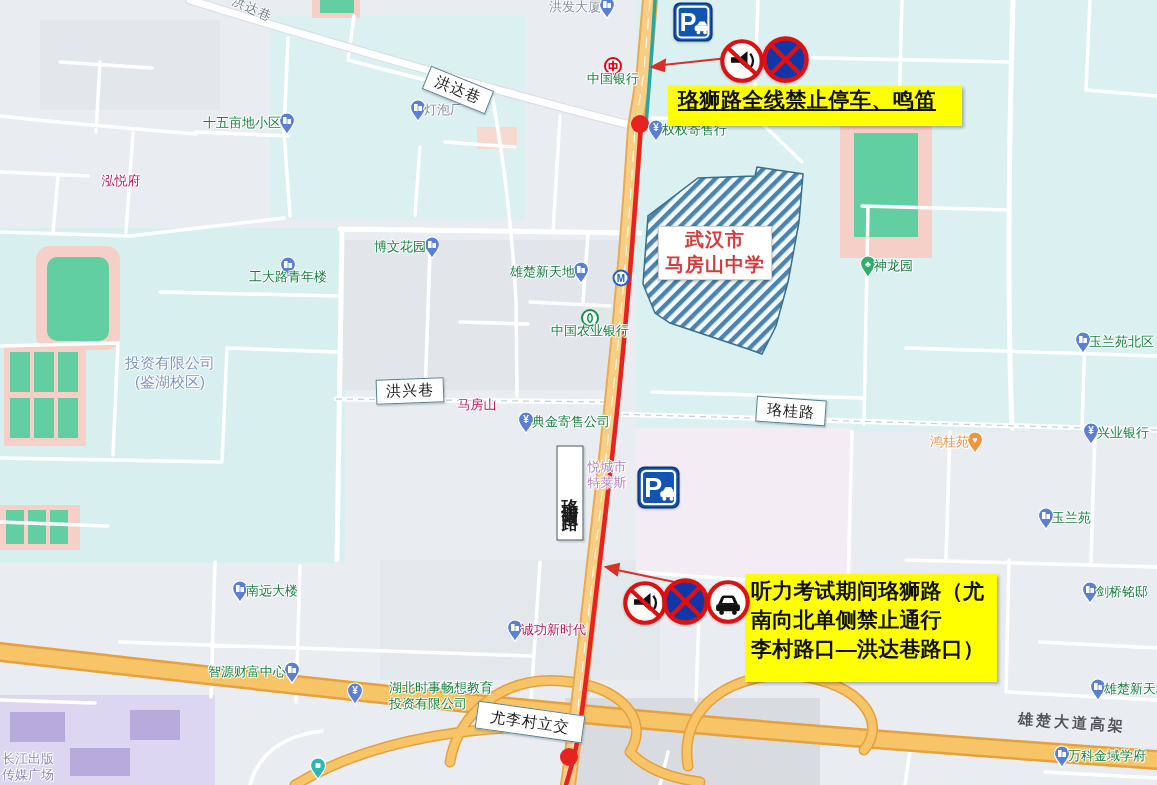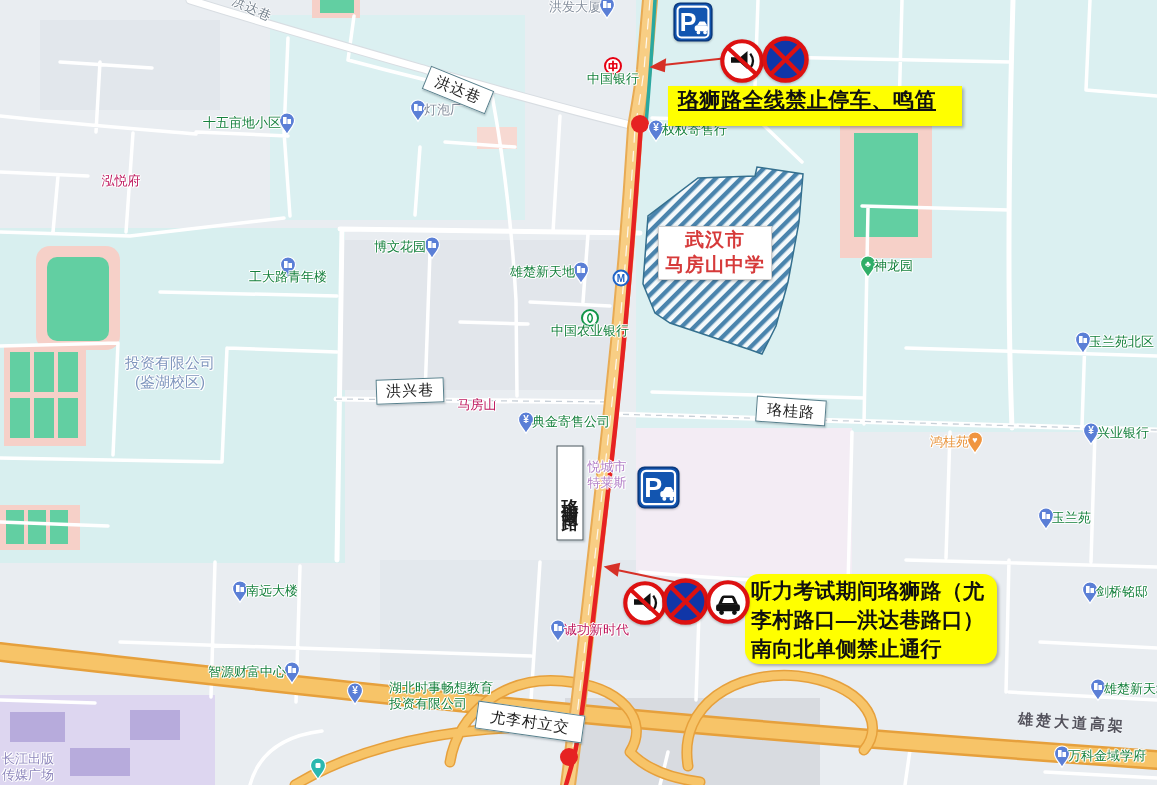--- a/index.html
+++ b/index.html
@@ -50,21 +50,21 @@
     text-shadow:1px 0 0 #fff,-1px 0 0 #fff,0 1px 0 #fff,0 -1px 0 #fff;}
   .plainroad.highway{font-size:15px;font-weight:700;color:#53525c;letter-spacing:3px;
     text-shadow:0 1px 1px rgba(255,255,255,.5);}
 
   
   .note{
     position:absolute;background:#FFFF00;color:#101010;font-weight:700;
     box-shadow:2px 2px 3px rgba(0,0,0,.28);
   }
   #note-top{left:668px;top:86px;width:294px;height:40px;font-size:21px;line-height:28px;padding-left:10px;letter-spacing:.5px;text-decoration:underline;}
-  #note-bottom{left:745px;top:574px;width:252px;height:90px;font-size:21px;line-height:29px;padding:2px 6px;letter-spacing:.2px;border-radius:14px;}
+  #note-bottom{left:745px;top:574px;width:252px;height:108px;font-size:21px;line-height:29px;padding:2px 6px;letter-spacing:.2px;}
 
   
   #school-label{
     position:absolute;left:658px;top:226px;width:114px;height:54px;z-index:5;
     background:#fff;border:1px solid #cfcfcf;box-shadow:0 1px 3px rgba(0,0,0,.3);
     display:flex;flex-direction:column;align-items:center;justify-content:center;
     color:#d63a3a;font-weight:800;font-size:19px;line-height:1.3;letter-spacing:1px;
   }
   .sign{position:absolute;}
   .sign svg{display:block;filter:drop-shadow(0 1px 1px rgba(0,0,0,.25));}
@@ -345,21 +345,21 @@
           </svg></span><div class="poi-label">
           <div>智源财富中心</div>
         </div></div>
       <div class="poi side-right2" style="left: 355px; top: 693px;"><span><svg width="20" height="25" viewBox="0 0 20 25">
             <path d="M10 24 C 7 18 2.5 15.5 2.5 10 a7.5 7.5 0 1 1 15 0 C 17.5 15.5 13 18 10 24 z" fill="#5b7fd6" stroke="#fff" stroke-width="1.2"></path>
             <text x="10" y="13.5" text-anchor="middle" font-size="10" font-weight="bold" fill="#fff" font-family="sans-serif">¥</text>
           </svg></span><div class="poi-label">
           <div>湖北时事畅想教育</div>
           <div>投资有限公司</div>
         </div></div>
-      <div class="poi side-right faint" style="left: 558px; top: 630px;"><span><svg width="20" height="25" viewBox="0 0 20 25">
+      <div class="poi side-right faint" style="left: 515px; top: 630px;"><span><svg width="20" height="25" viewBox="0 0 20 25">
             <path d="M10 24 C 7 18 2.5 15.5 2.5 10 a7.5 7.5 0 1 1 15 0 C 17.5 15.5 13 18 10 24 z" fill="#5b7fd6" stroke="#fff" stroke-width="1.2"></path>
             <g fill="#fff">
               <rect x="6" y="6.5" width="3.6" height="7"></rect>
               <rect x="10.4" y="8.5" width="3.6" height="5"></rect>
             </g>
           </svg></span><div class="poi-label">
           <div>诚功新时代</div>
         </div></div>
       <div class="poi side-right" style="left: 1098px; top: 689px;"><span><svg width="20" height="25" viewBox="0 0 20 25">
             <path d="M10 24 C 7 18 2.5 15.5 2.5 10 a7.5 7.5 0 1 1 15 0 C 17.5 15.5 13 18 10 24 z" fill="#5b7fd6" stroke="#fff" stroke-width="1.2"></path>
@@ -397,22 +397,22 @@
       <div class="roadbox" style="left: 530px; top: 722px; width: 108px; height: 28px; --r: 8deg;">尤李村立交</div>
       <div class="roadbox vert" style="left: 570px; top: 493px; width: 27px; height: 95px; --r: 0deg;">珞狮南路</div>
       <div class="plainroad" style="left: 252px; top: 9px; --r: 24deg;">洪达巷</div>
       <div class="plainroad highway" style="left: 1072px; top: 723px; --r: 4deg;">雄楚大道高架</div>
     </div>
 
   <div id="note-layer">
     <div class="note" id="note-top">珞狮路全线禁止停车、鸣笛</div>
     <div class="note" id="note-bottom">
       <div>听力考试期间珞狮路（尤</div>
+      <div>南向北单侧禁止通行</div>
       <div>李村路口—洪达巷路口）</div>
-      <div>南向北单侧禁止通行</div>
     </div>
     <div id="school-label">
       <div>武汉市</div>
       <div>马房山中学</div>
     </div>
   </div>
 
   <div id="sign-layer">
       <div class="sign" style="left: 673px; top: 2px; width: 40px; height: 40px;">
         <svg viewBox="0 0 48 48" width="40" height="40">

